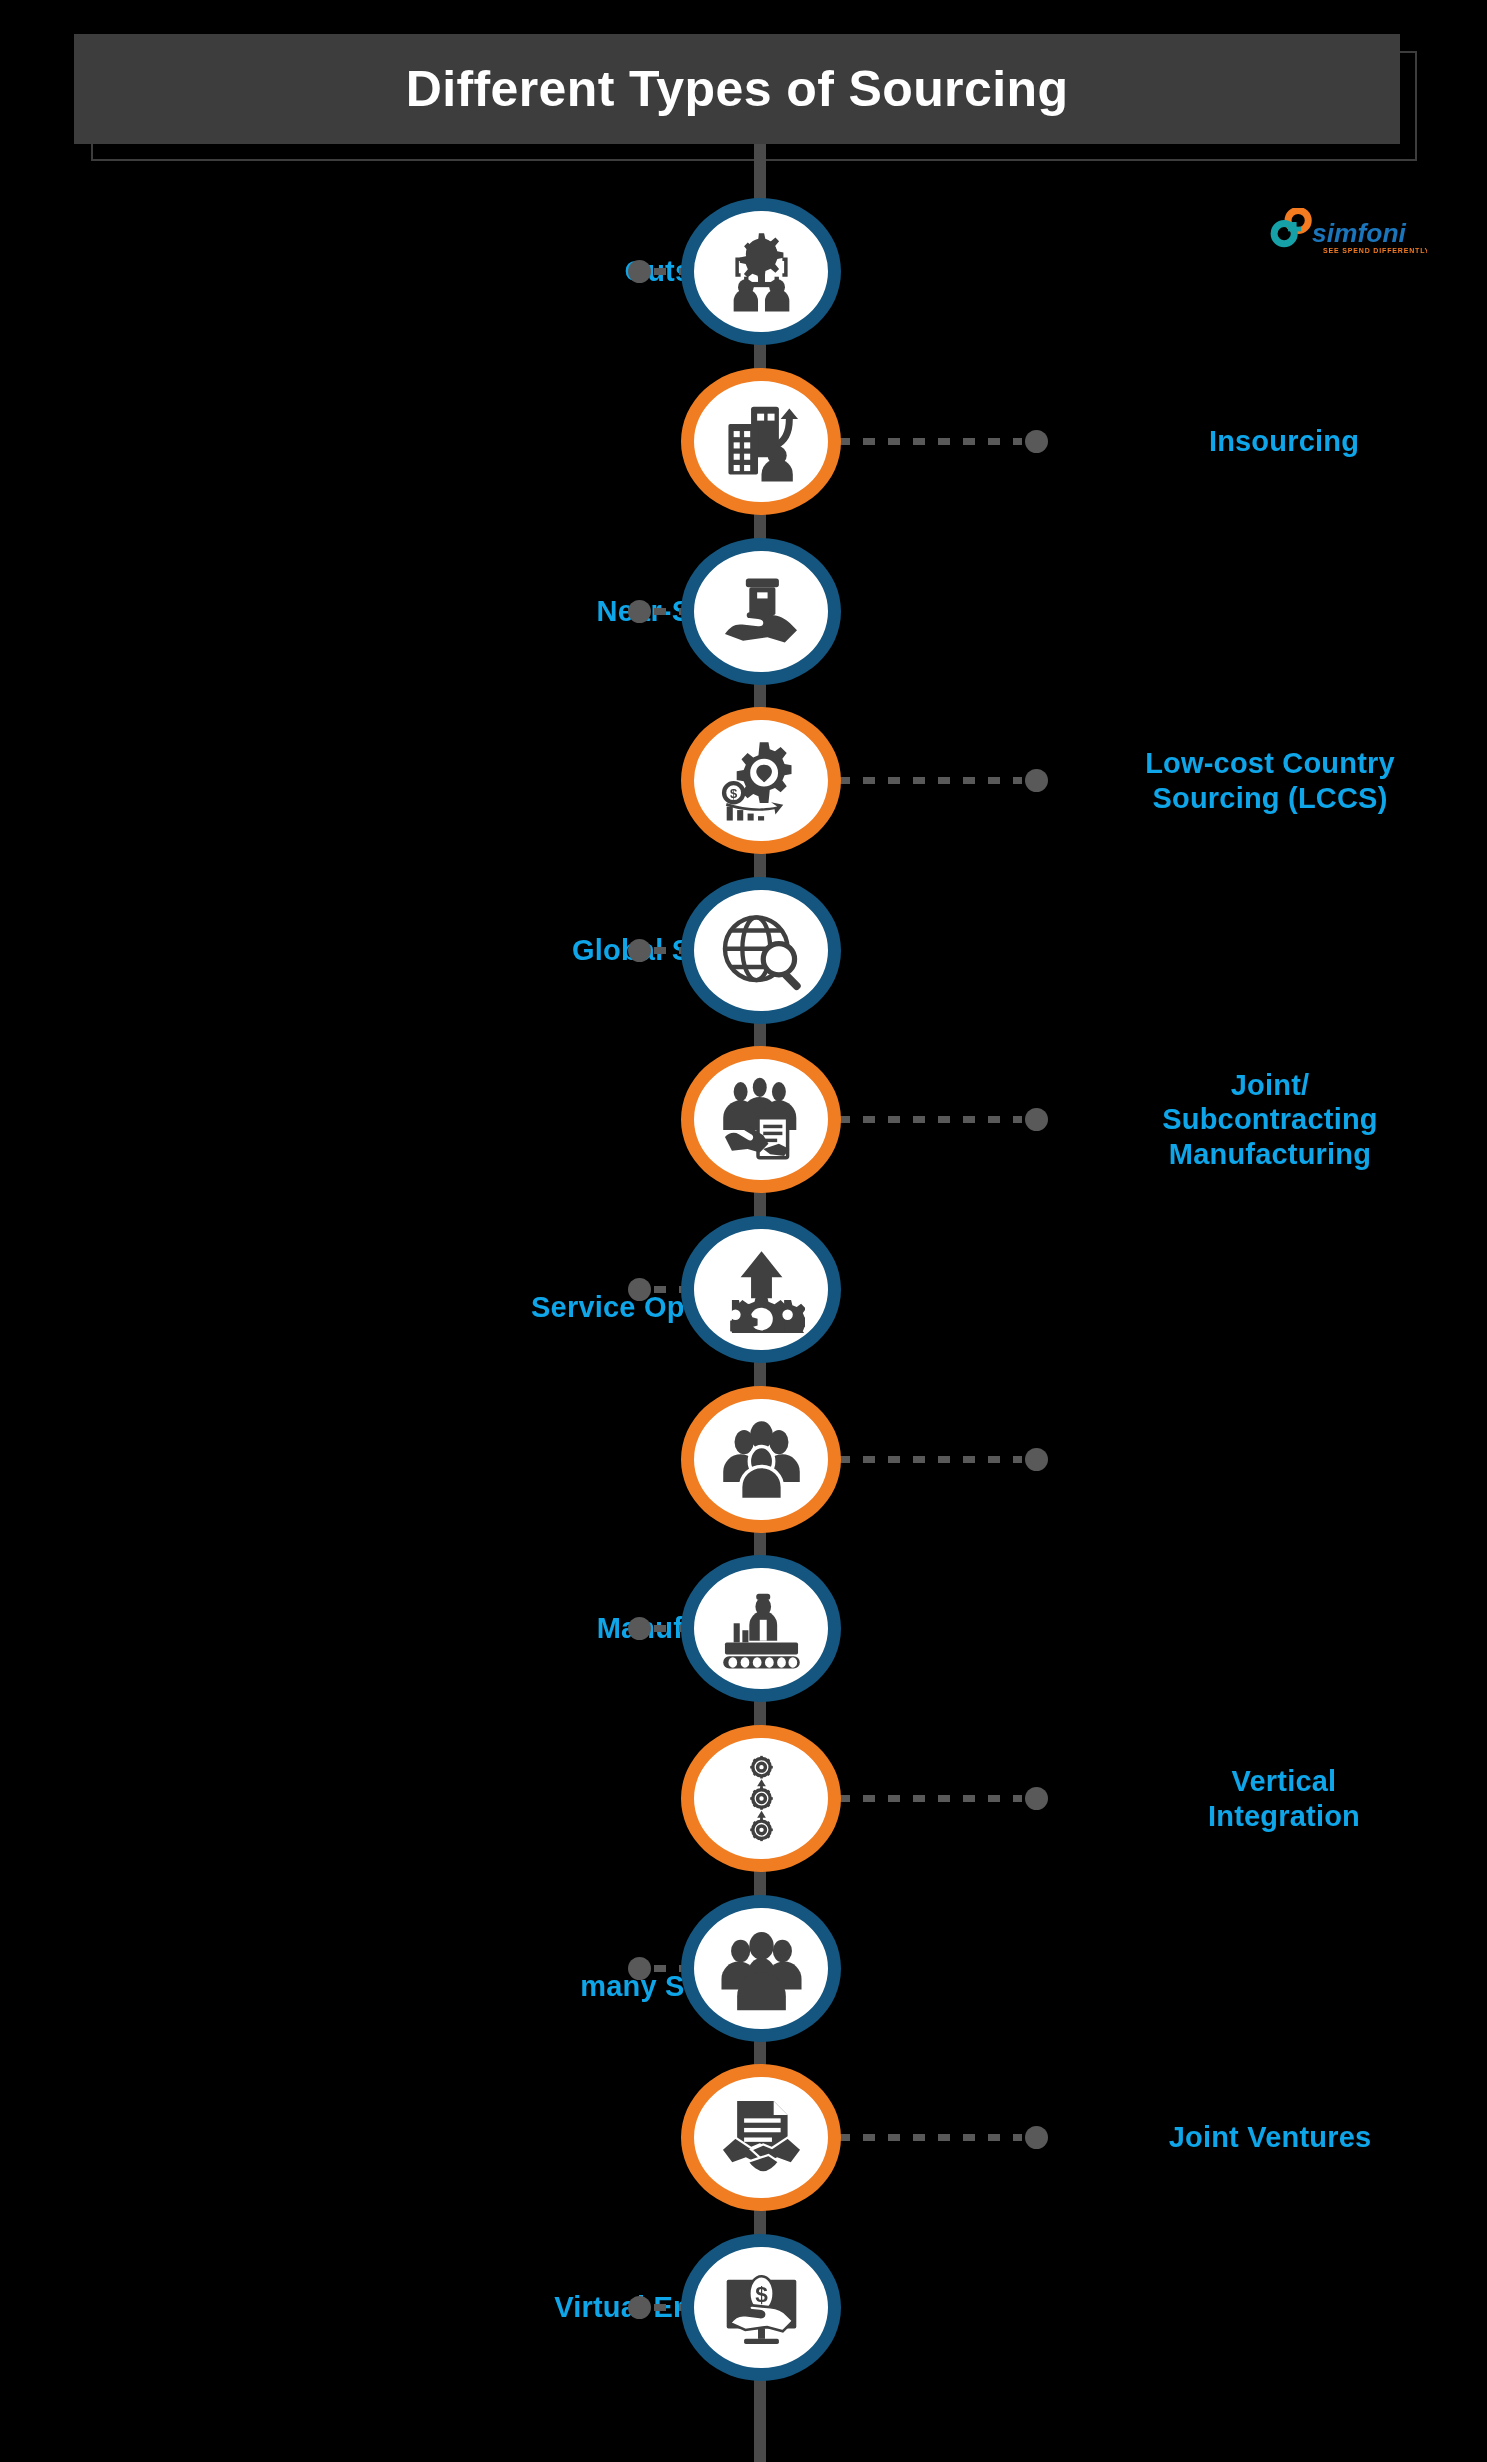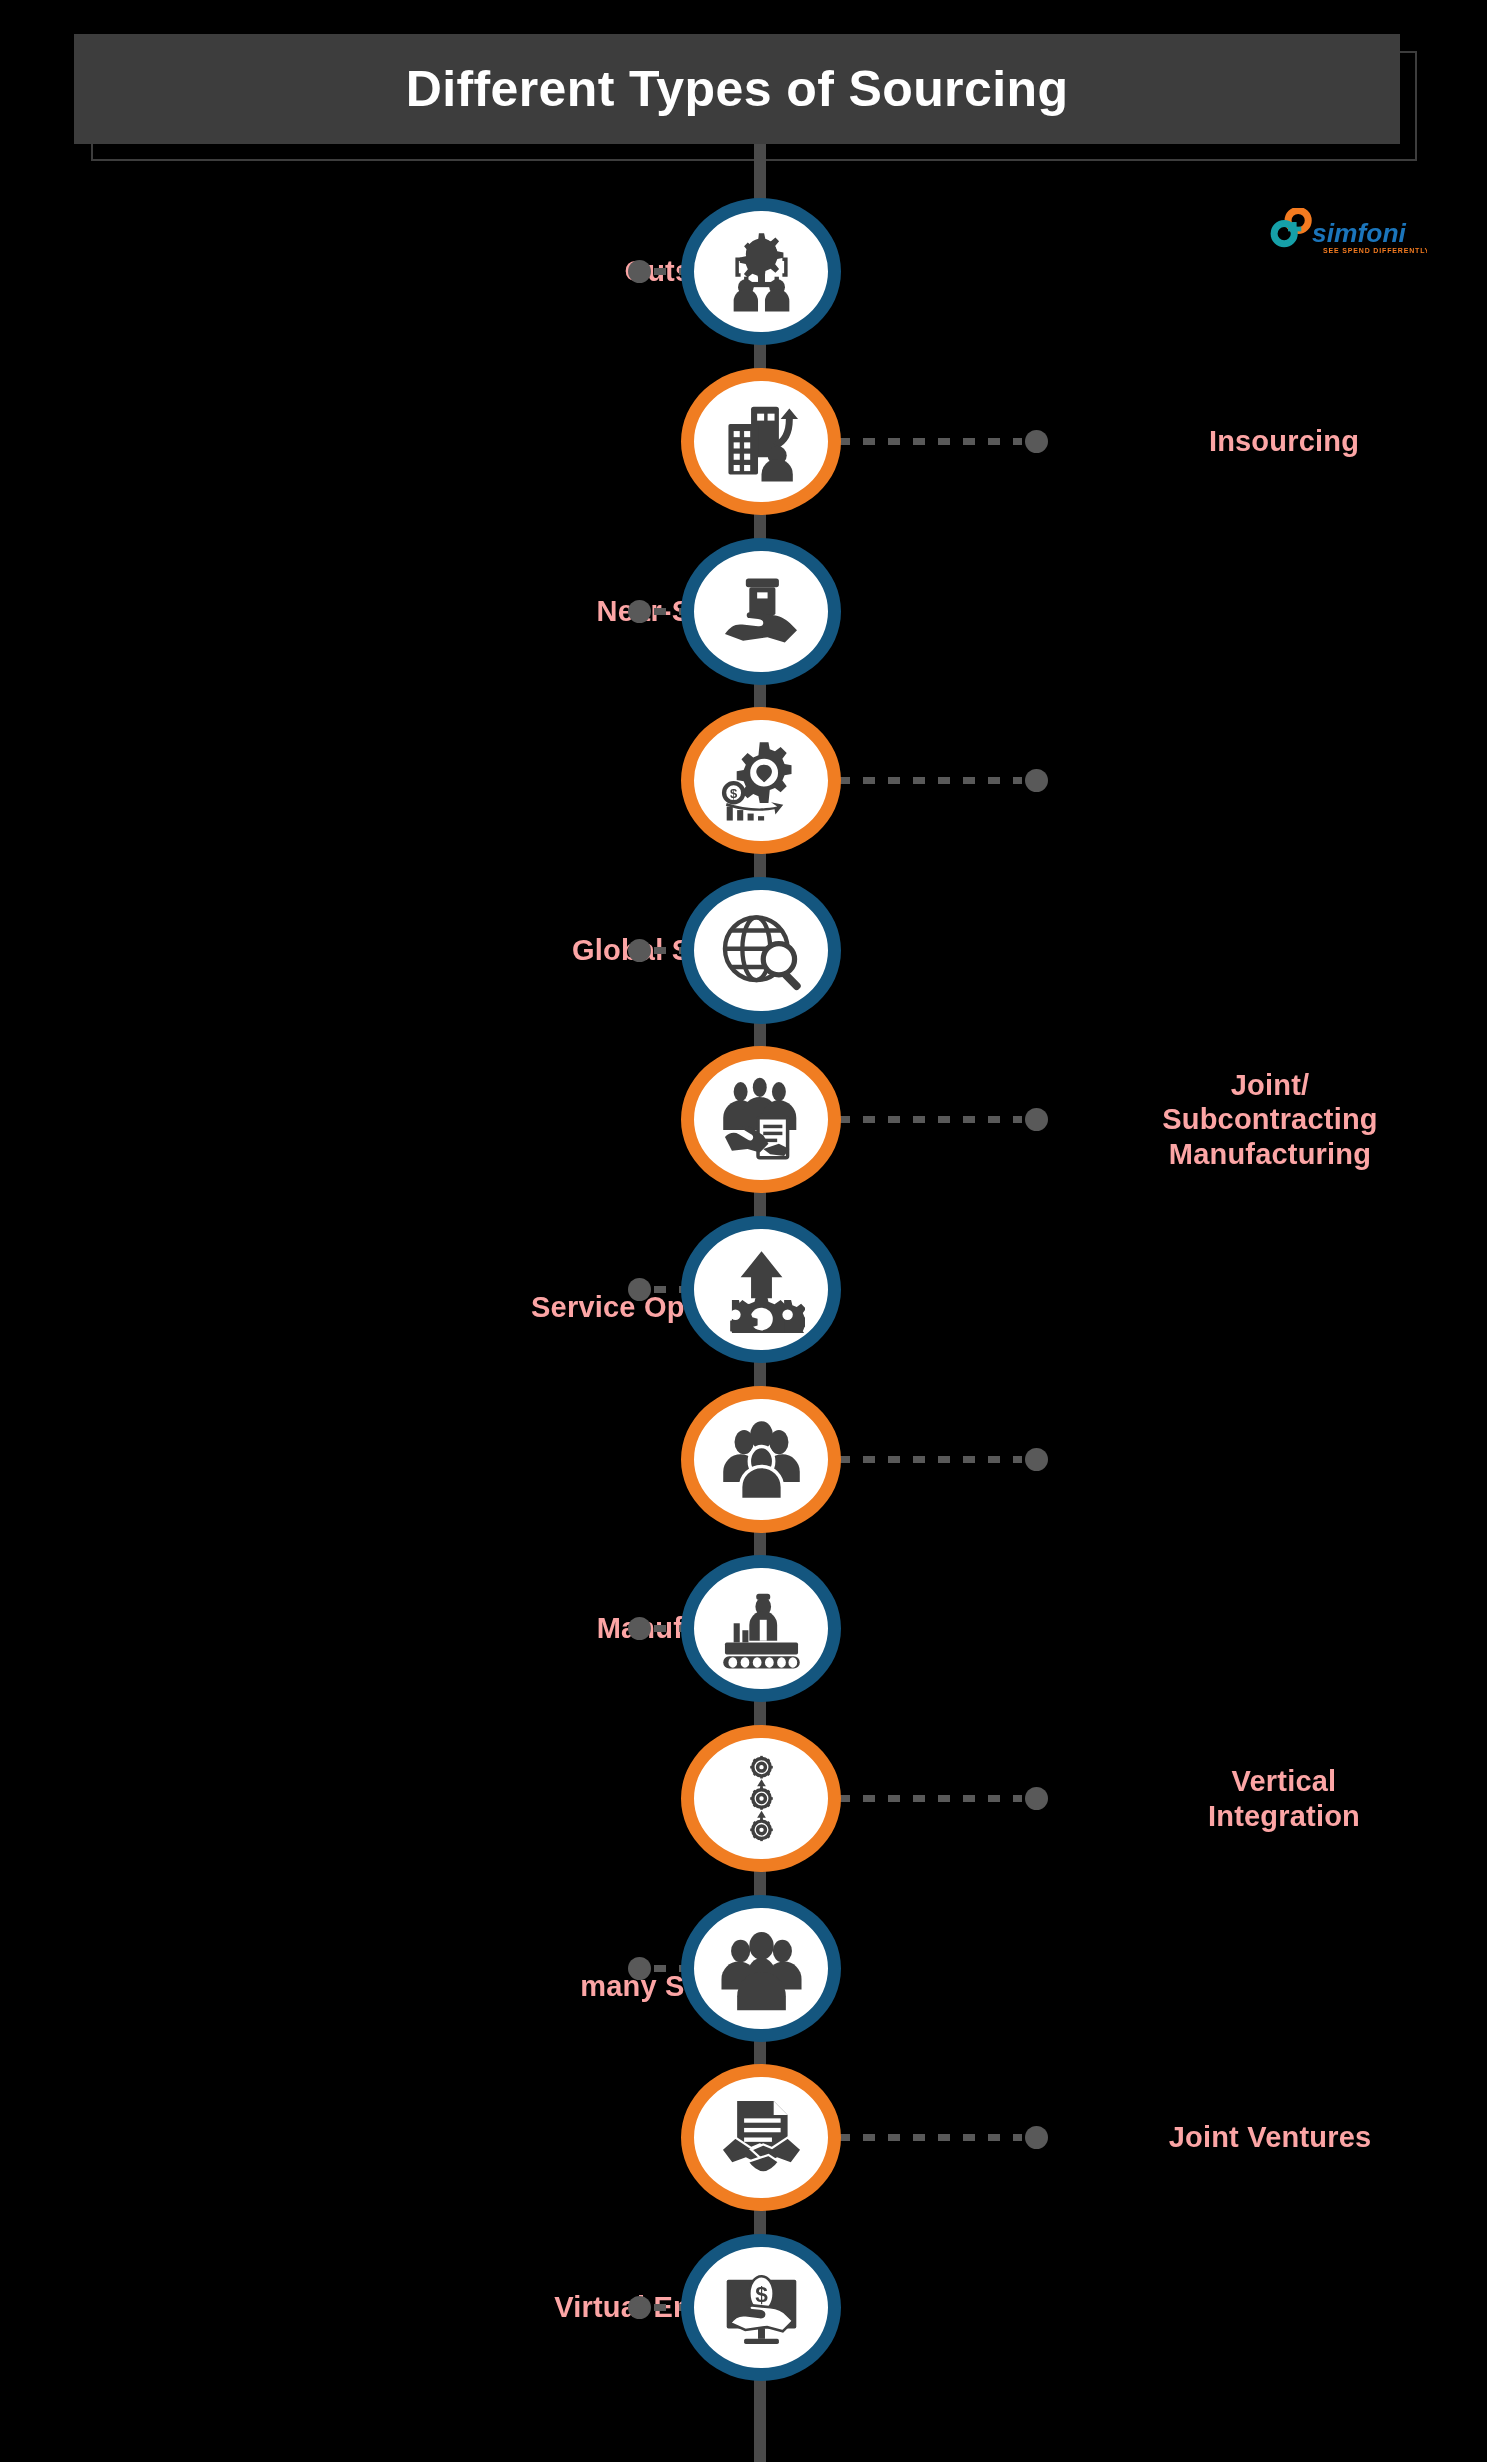--- a/index.html
+++ b/index.html
@@ -136,21 +136,21 @@
   .connector.right .conn-dash { width: 184px; margin-right: 3.1px; }
 
   
   .label {
     position: absolute;
     top: 0;
     height: 147px;
     display: flex;
     flex-direction: column;
     justify-content: center;
-    color: #fca5a5;
+    color: #0ea5e9;
     font-size: 29px;
     font-weight: bold;
     line-height: 1.18;
     letter-spacing: 0.2px;
   }
   .label.left  { right: 688px; width: 589px; text-align: right;  align-items: flex-end; }
   .label.right { left: 1098px; width: 372px; text-align: center; align-items: center; }
   .label .line { display: block; white-space: nowrap; }
 
   
@@ -220,20 +220,24 @@
           <span class="conn-dot"></span>
           <span class="conn-dash"></span>
         </div>
         <div class="node blue">
           <svg width="87" height="87" viewBox="0 0 100 100">
             <use href="#ic-hand-holding-box-icon"></use>
           </svg>
         </div>
       </div>
       <div class="row" style="top: 707px;">
+        <div class="label right wide">
+          <span class="line">Low-cost Country</span>
+          <span class="line">Sourcing (LCCS)</span>
+        </div>
         <div class="connector right">
           <span class="conn-dot"></span>
           <span class="conn-dash"></span>
         </div>
         <div class="node orange">
           <svg width="87" height="87" viewBox="0 0 100 100">
             <use href="#ic-gear-cost-down-chart-icon"></use>
           </svg>
         </div>
       </div>

